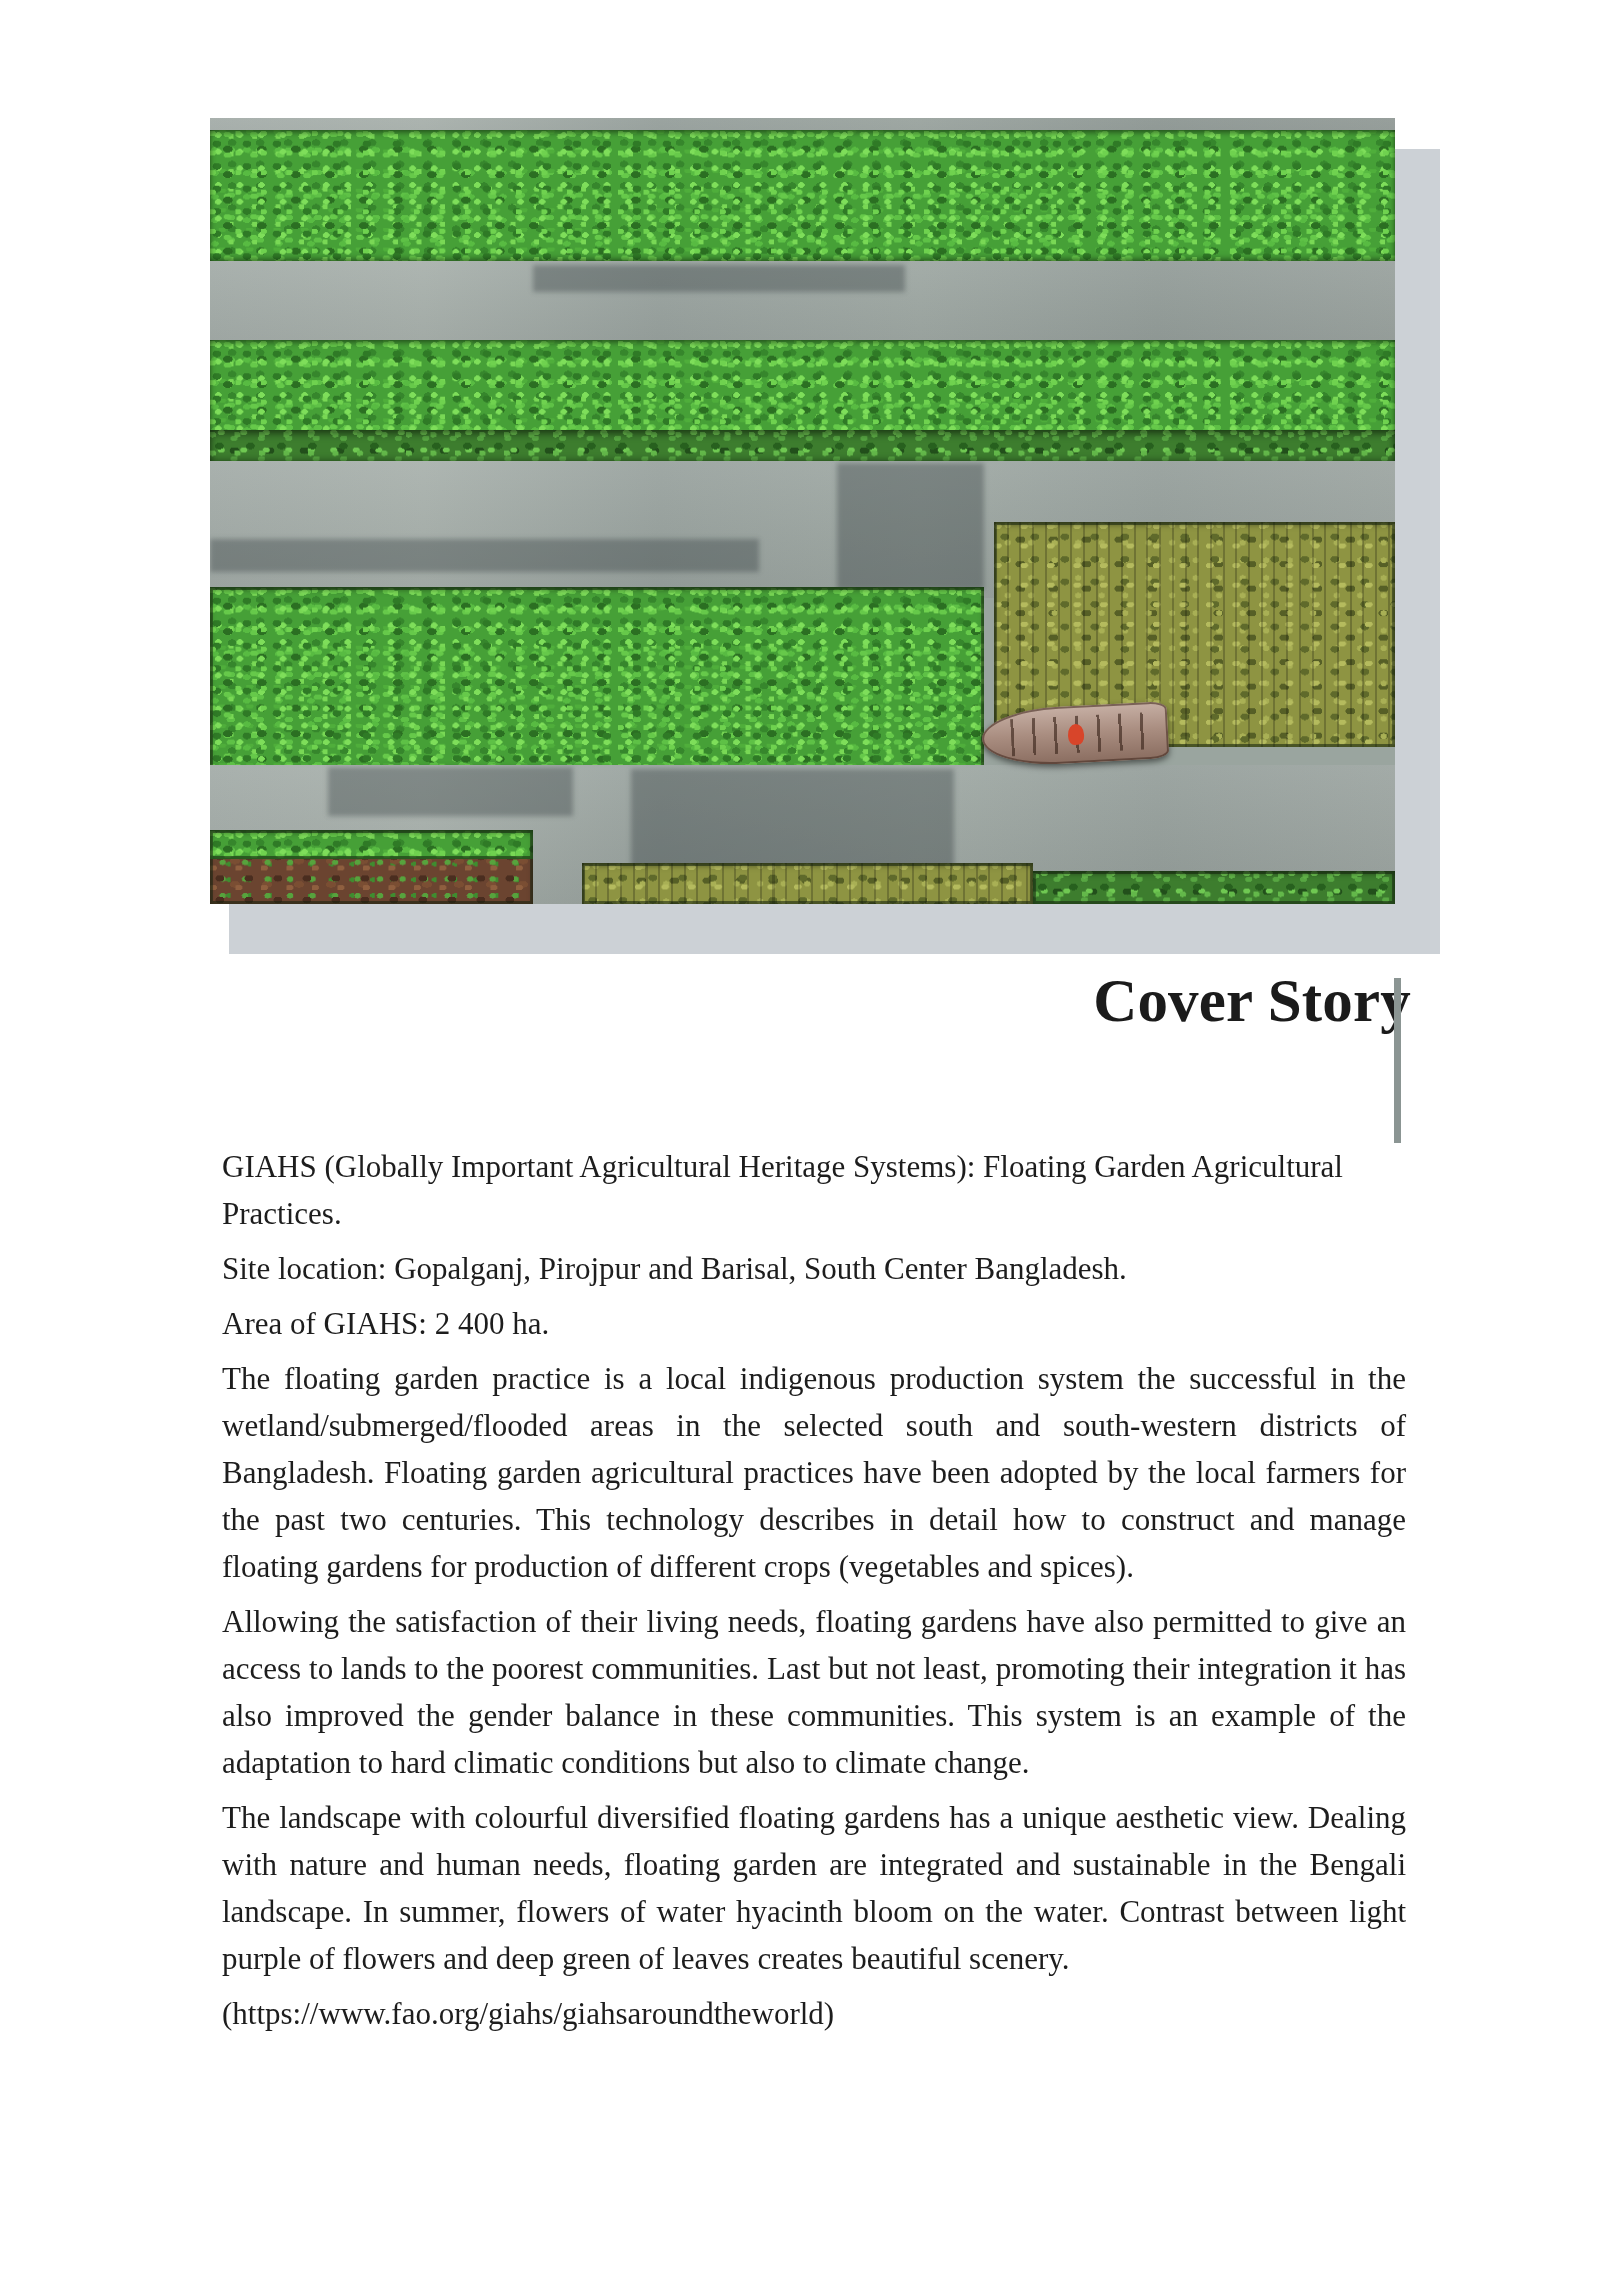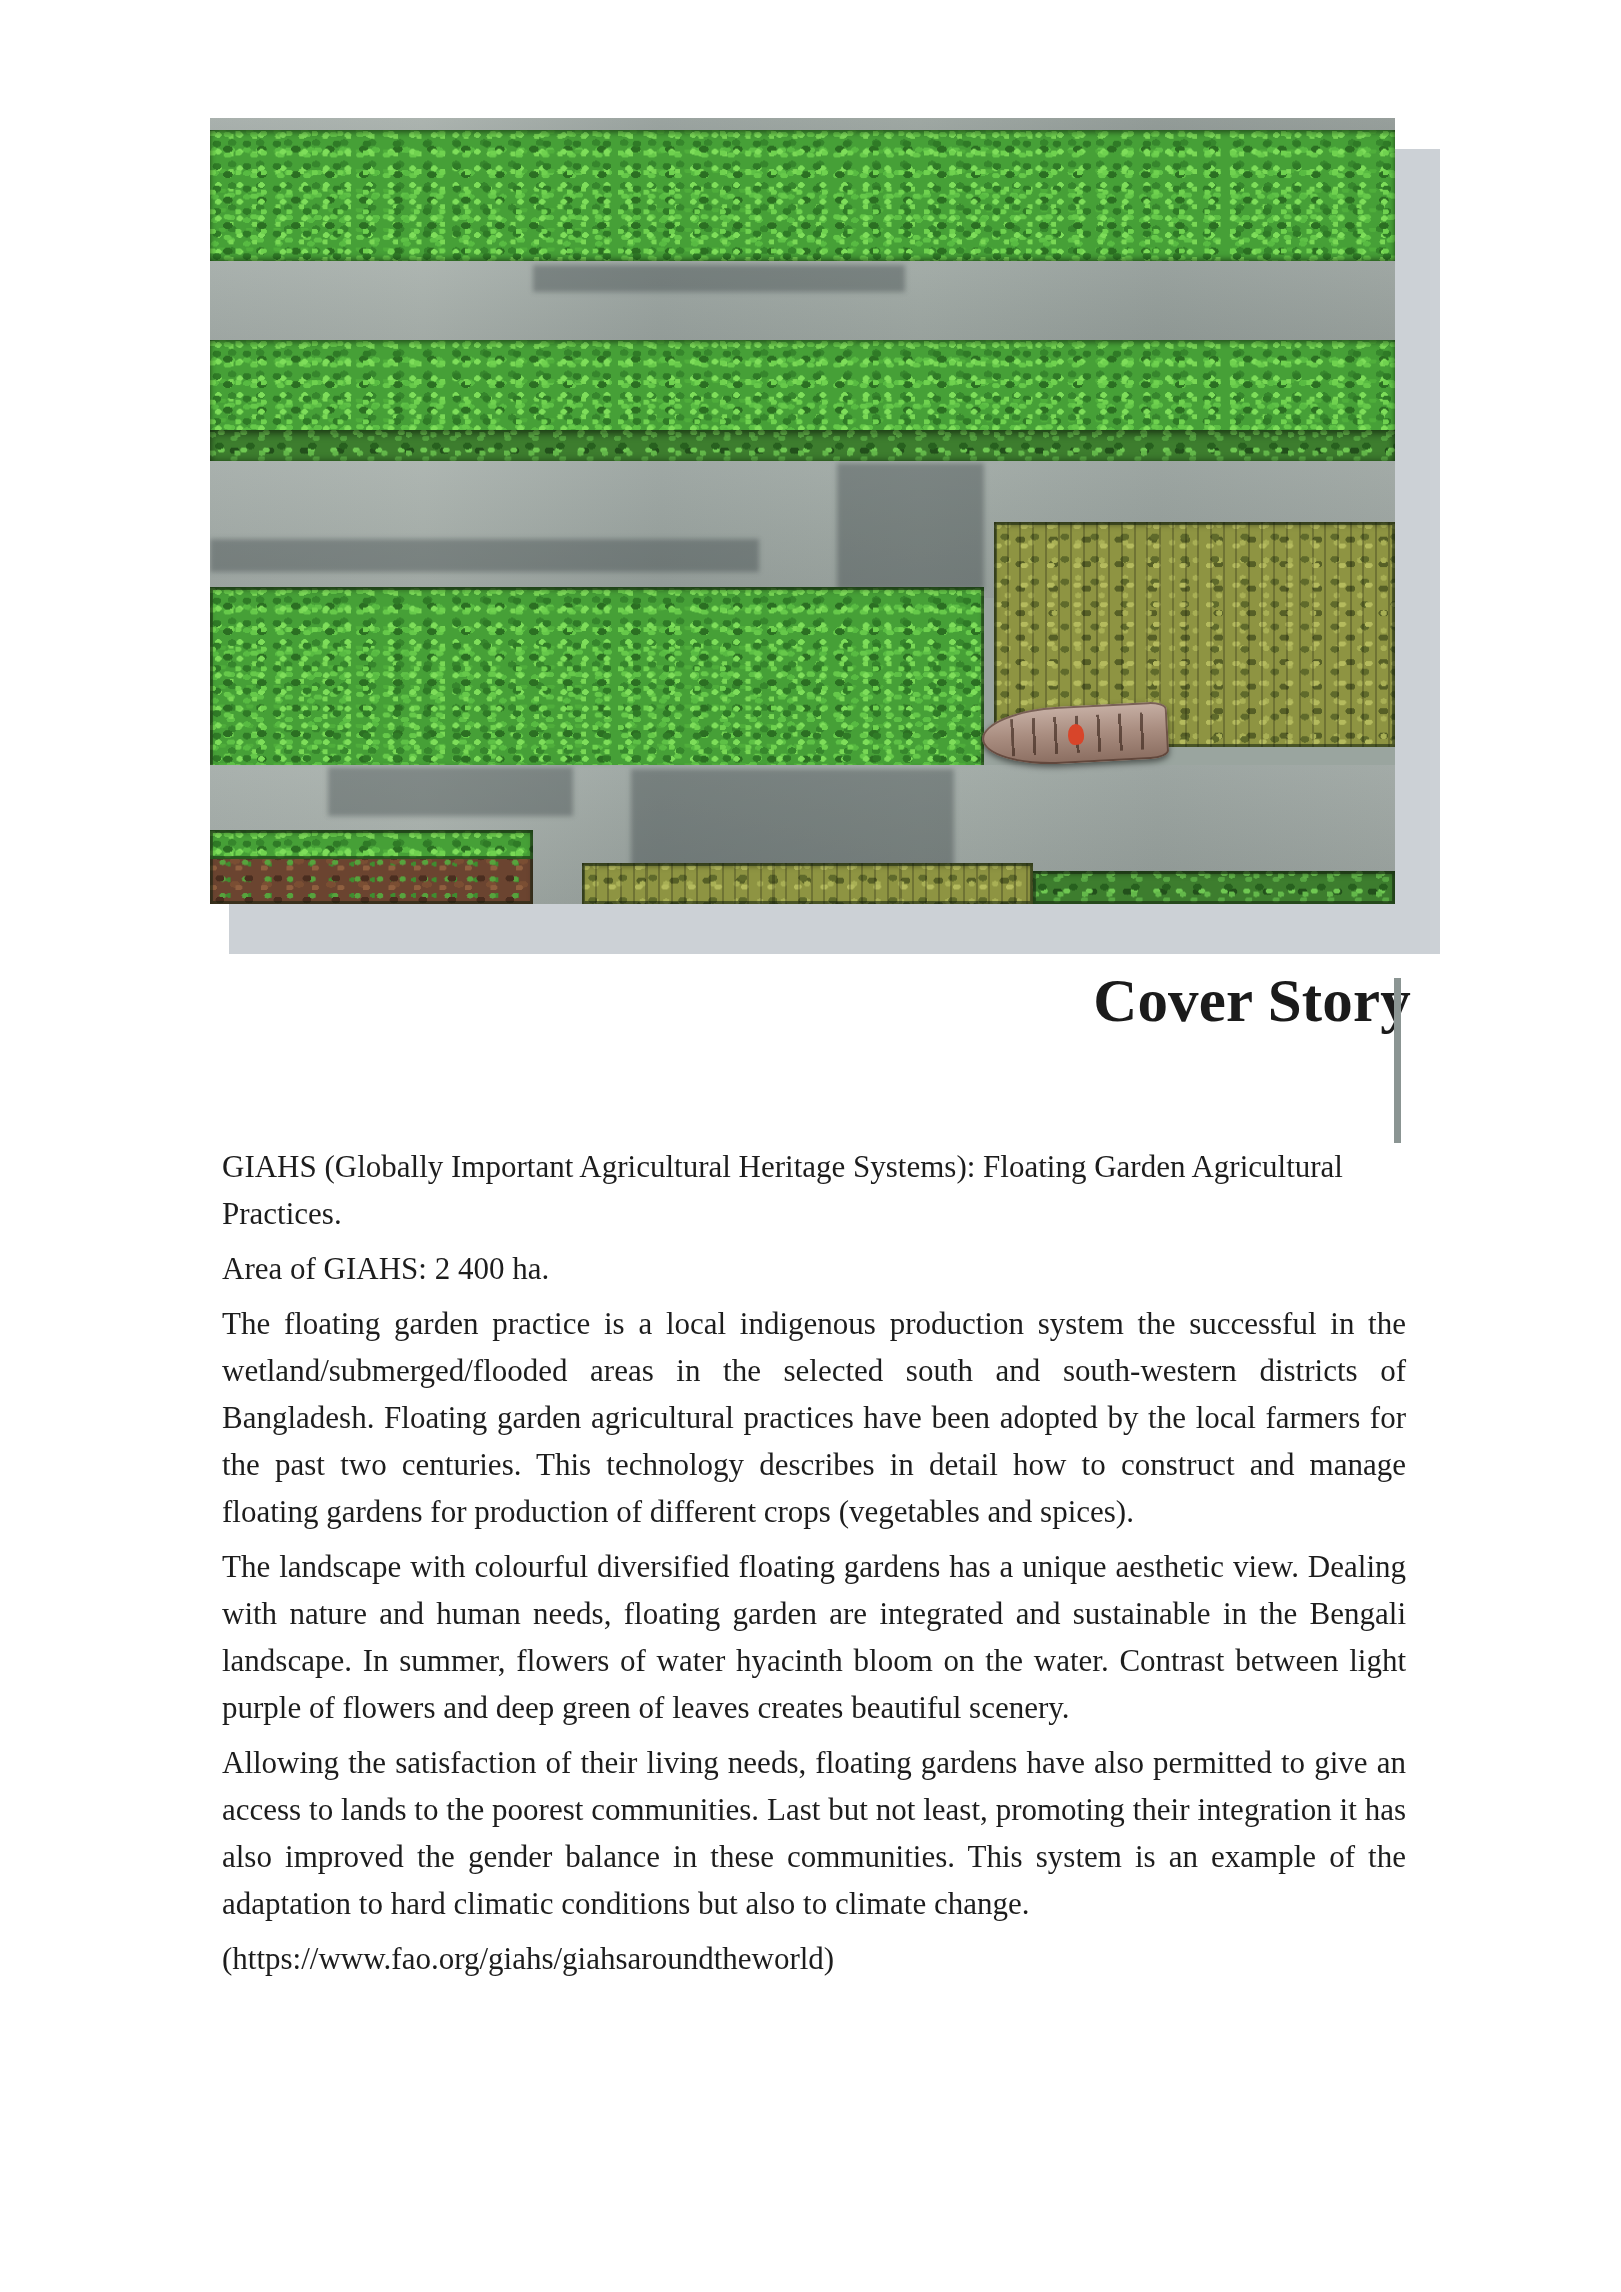--- a/index.html
+++ b/index.html
@@ -248,19 +248,20 @@
     <div class="plot veg-olive" style="left:372px;top:745px;width:451px;height:41px;"></div>
     <div class="plot veg-dark" style="left:823px;top:753px;width:362px;height:33px;"></div>
   </div>
 </div>
 
 <div id="cover-story-heading">Cover Story</div>
 <div id="heading-rule"></div>
 
 <div id="article-body">
   <p class="para-plain">GIAHS (Globally Important Agricultural Heritage Systems): Floating Garden Agricultural Practices.</p>
+  <p class="para-plain">Site location: Gopalganj, Pirojpur and Barisal, South Center Bangladesh.</p>
   <p class="para-plain">Area of GIAHS: 2 400 ha.</p>
   <p class="para-justify">The floating garden practice is a local indigenous production system the successful in the wetland/submerged/flooded areas in the selected south and south-western districts of Bangladesh. Floating garden agricultural practices have been adopted by the local farmers for the past two centuries. This technology describes in detail how to construct and manage floating gardens for production of different crops (vegetables and spices).</p>
+  <p class="para-justify">Allowing the satisfaction of their living needs, floating gardens have also permitted to give an access to lands to the poorest communities. Last but not least, promoting their integration it has also improved the gender balance in these communities. This system is an example of the adaptation to hard climatic conditions but also to climate change.</p>
   <p class="para-justify">The landscape with colourful diversified floating gardens has a unique aesthetic view. Dealing with nature and human needs, floating garden are integrated and sustainable in the Bengali landscape. In summer, flowers of water hyacinth bloom on the water. Contrast between light purple of flowers and deep green of leaves creates beautiful scenery.</p>
-  <p class="para-justify">Allowing the satisfaction of their living needs, floating gardens have also permitted to give an access to lands to the poorest communities. Last but not least, promoting their integration it has also improved the gender balance in these communities. This system is an example of the adaptation to hard climatic conditions but also to climate change.</p>
   <p class="para-plain">(https://www.fao.org/giahs/giahsaroundtheworld)</p>
 </div>
 
 
 </body></html>

